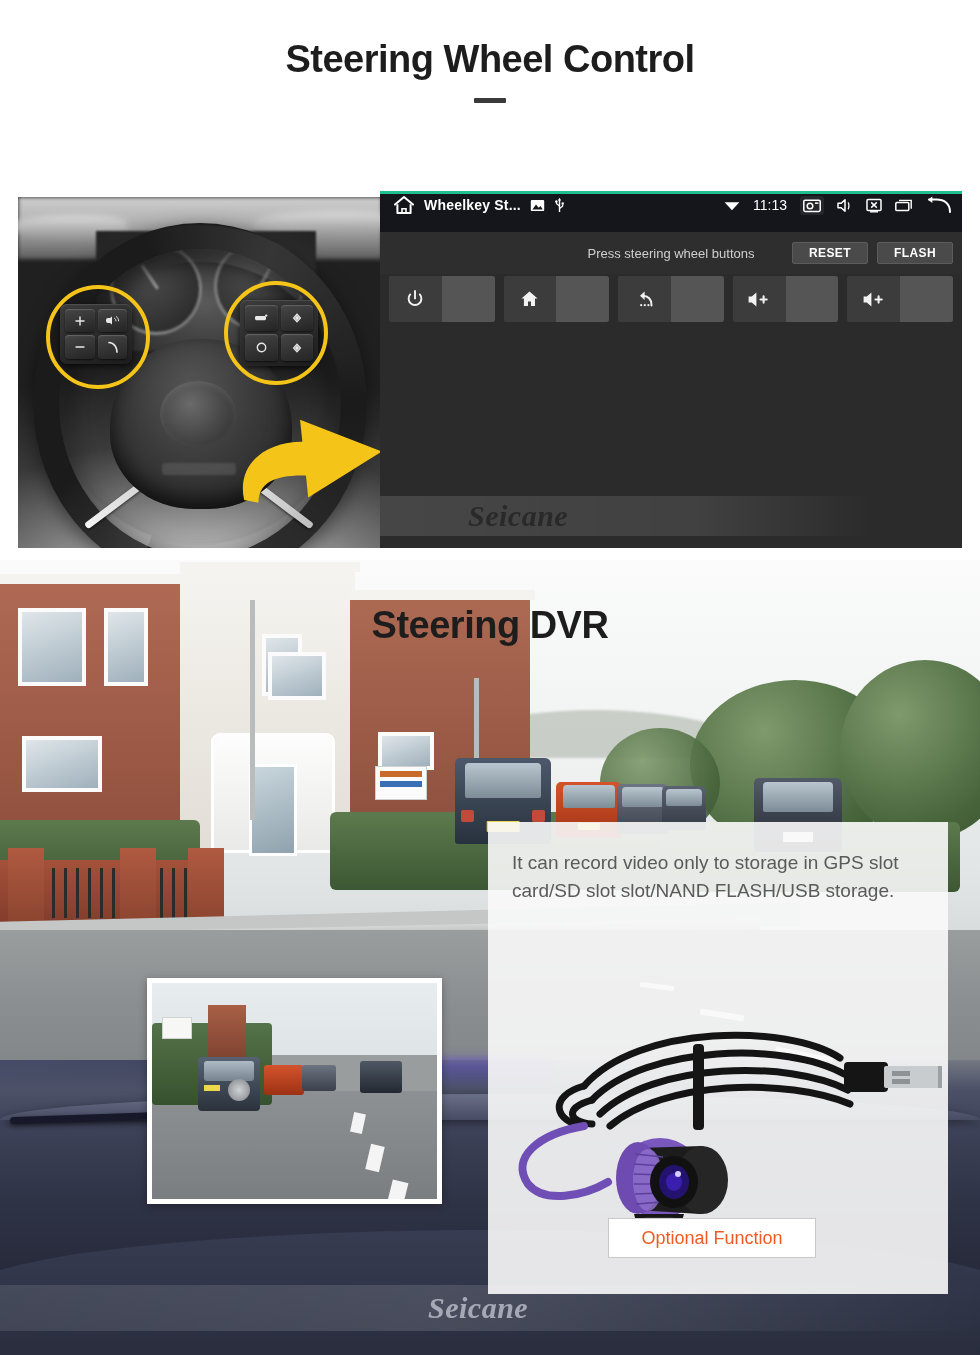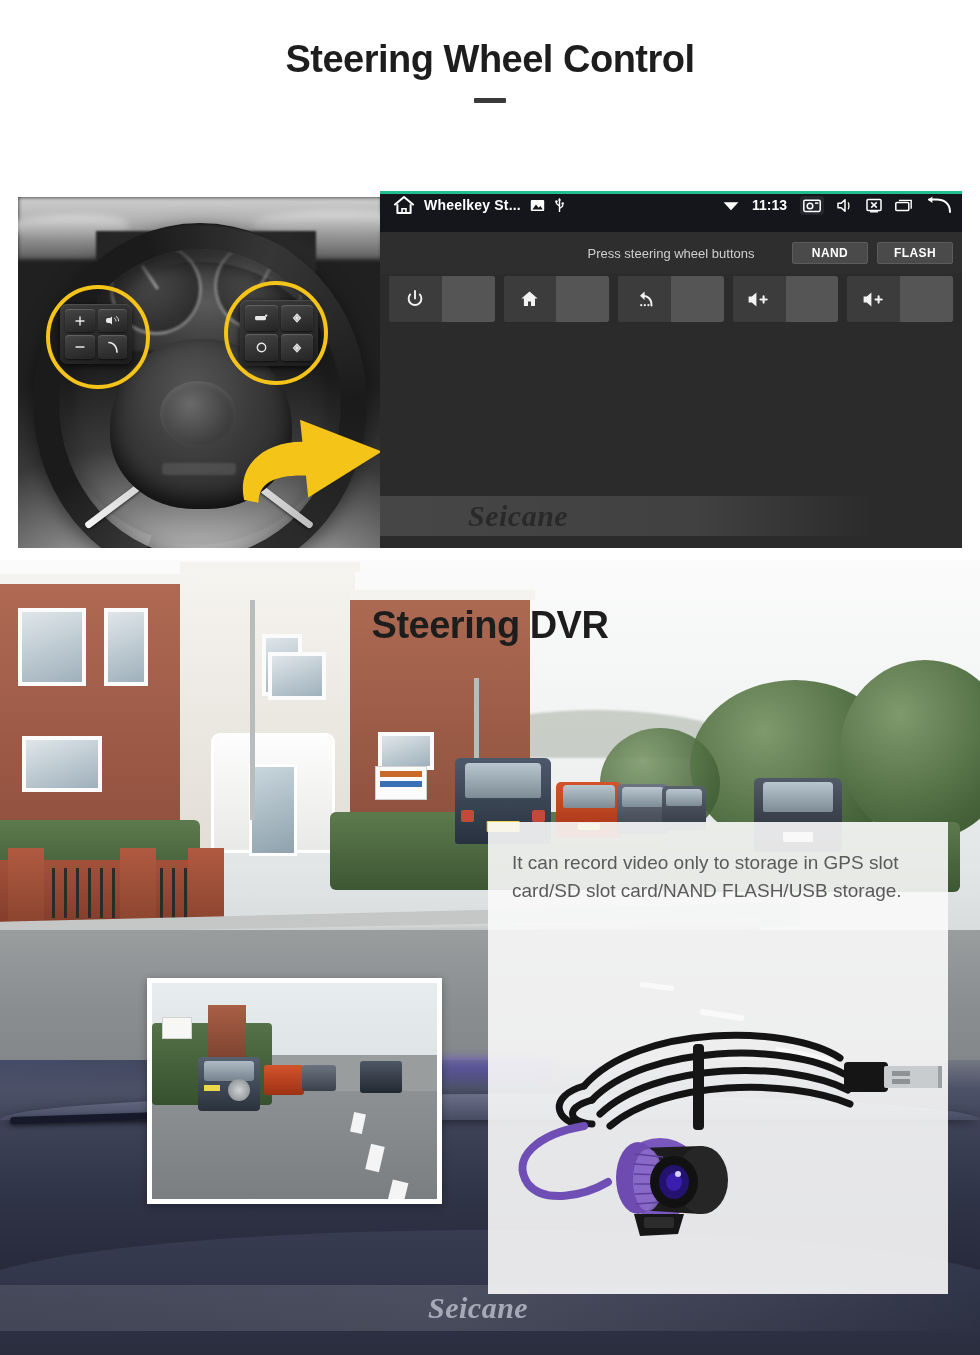--- a/index.html
+++ b/index.html
@@ -164,21 +164,21 @@
     display:flex; align-items:center; padding:0 10px 16px 13px;
     color:#fff;
   }
   #hu-status .sb-left { display:flex; align-items:center; gap:9px; }
   #hu-title {
     font-size:14px; font-weight:bold; color:#ffffff; letter-spacing:.2px;
   }
   #hu-status .sb-right {
     margin-left:auto; display:flex; align-items:center; gap:13px;
   }
-  #hu-clock { font-size:14px; font-weight:bold; color:#fff; }
+  #hu-clock { font-size:14px; font-weight:normal; color:#fff; }
   .sb-ico { display:flex; align-items:center; justify-content:center; }
   .sb-ico.hl {
     background:rgba(255,255,255,.07); border-radius:3px; padding:2px 3px;
   }
 
   
   #hu-actionbar {
     position:absolute; left:0; top:38px; width:100%; height:42px;
     background:#2e2e2e;
     display:flex; align-items:center;
@@ -587,21 +587,21 @@
             <path d="M24 16 C24 7, 18 3.6, 10.5 3.6 L3 3.6" fill="none" stroke="#fff" stroke-width="2" stroke-linecap="round"></path>
             <path d="M6.4 0.6 2 3.8 6.4 7z" fill="#fff"></path>
           </svg>
         </span>
       </div>
     </div>
 
     <div id="hu-actionbar">
       <span id="hu-hint">Press steering wheel buttons</span>
       <div class="ab-btns">
-        <button class="ab-btn">NAND</button>
+        <button class="ab-btn">RESET</button>
         <button class="ab-btn">FLASH</button>
       </div>
     </div>
 
     <div id="hu-keyrow">
       <div class="hu-key">
         <div class="kc">
           <svg width="18" height="18" viewBox="0 0 18 18">
             <path d="M4.2 4.4a6.4 6.4 0 1 0 9.6 0" fill="none" stroke="#f2f2f2" stroke-width="1.9" stroke-linecap="round"></path>
             <path d="M9 1v7.4" stroke="#f2f2f2" stroke-width="1.9" stroke-linecap="round"></path>
@@ -750,21 +750,21 @@
   </div>
   <div style="position:absolute;left:112px;top:82px;width:40px;height:30px;background:linear-gradient(180deg,#d4532c,#9c3214);border-radius:3px;"></div>
   <div style="position:absolute;left:150px;top:82px;width:34px;height:26px;background:linear-gradient(180deg,#6c7481,#3a414b);border-radius:3px;"></div>
   <div style="position:absolute;left:208px;top:78px;width:42px;height:32px;background:linear-gradient(180deg,#4e5765,#232931);border-radius:3px;"></div>
   <div style="position:absolute;left:200px;top:130px;width:12px;height:20px;background:#f4f4f4;transform:rotate(12deg);"></div>
   <div style="position:absolute;left:216px;top:162px;width:14px;height:26px;background:#f4f4f4;transform:rotate(13deg);"></div>
   <div style="position:absolute;left:238px;top:198px;width:16px;height:22px;background:#f4f4f4;transform:rotate(14deg);"></div>
 </div>
 
 <div id="dvr-panel">
-  <p id="dvr-desc">It can record video only to storage in GPS slot card/SD slot card/NAND FLASH/USB storage.</p>
+  <p id="dvr-desc">It can record video only to storage in GPS slot card/SD slot slot/NAND FLASH/USB storage.</p>
 
   <svg style="position:absolute;left:0;top:196px;width:460px;height:232px;" viewBox="0 0 460 232">
 
     <g fill="none" stroke="#141414" stroke-width="7" stroke-linecap="round">
       <path d="M96 68 C150 6, 300 6, 352 40"></path>
       <path d="M104 82 C158 26, 300 24, 356 56"></path>
       <path d="M112 96 C166 44, 300 42, 360 72"></path>
       <path d="M122 108 C176 62, 300 60, 362 86"></path>
     </g>
     <g fill="none" stroke="#141414" stroke-width="7" stroke-linecap="round">
@@ -803,17 +803,18 @@
       <ellipse cx="186" cy="164" rx="24" ry="26" fill="#111"></ellipse>
       <ellipse cx="186" cy="164" rx="15" ry="17" fill="#23136e"></ellipse>
       <ellipse cx="186" cy="164" rx="8" ry="9" fill="#3a1fae"></ellipse>
       <circle cx="190" cy="156" r="3" fill="#d8cfff"></circle>
 
       <path d="M146 196 L196 196 L190 216 L152 218 Z" fill="#161616"></path>
       <rect x="156" y="199" width="30" height="11" rx="2" fill="#2c2c2c"></rect>
     </g>
   </svg>
 
+  <button id="optional-btn">Optional Function</button>
 </div>
 
 <div id="dvr-wm">
   <span>Seicane</span>
 </div>
 
 </body></html>

